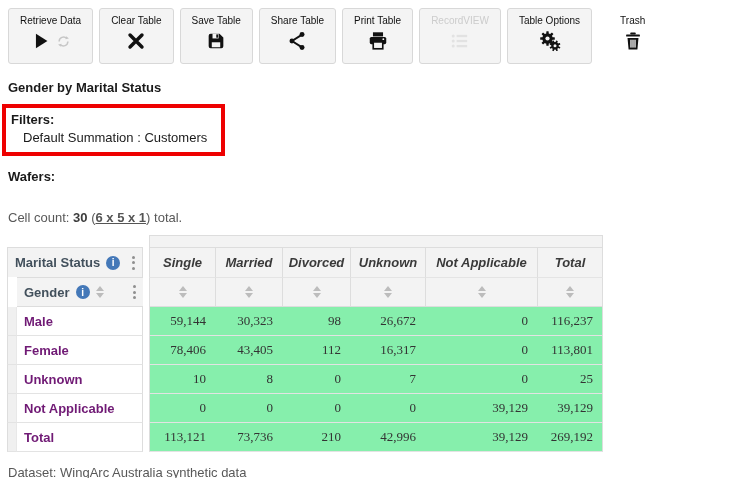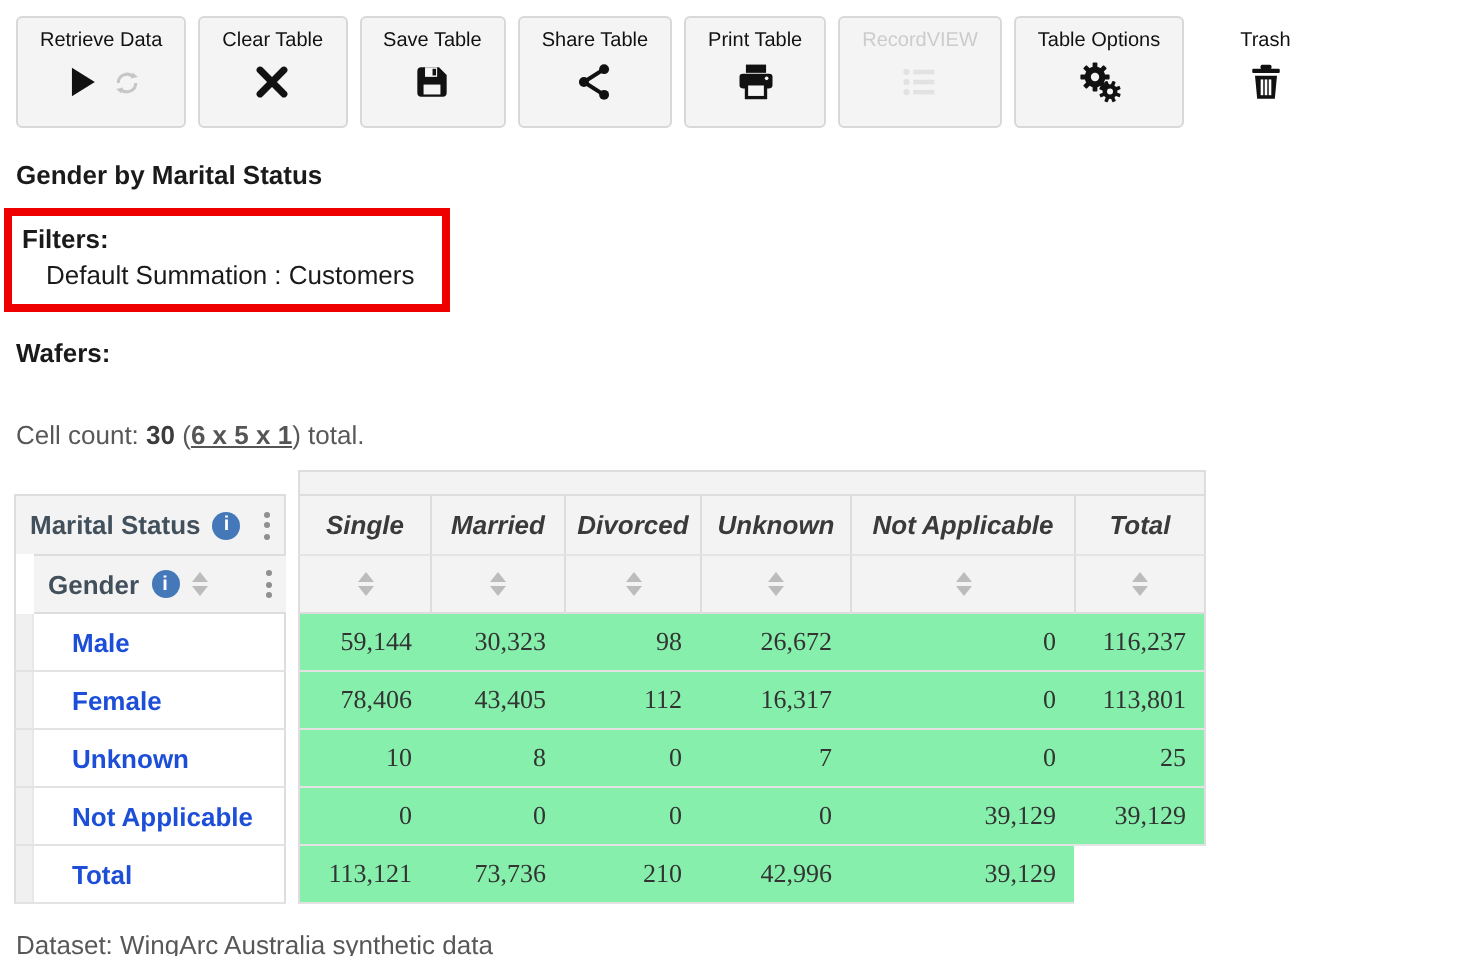--- a/index.html
+++ b/index.html
@@ -61,21 +61,21 @@
   }
   .colhead.last { border-right:1px solid #ddd; }
   .sorthead {
     justify-content:center; background:#f3f3f3;
     border-top:1px solid #e4e4e4; border-bottom:1px solid #ddd; border-left:1px solid #ddd;
   }
   .sorthead.last { border-right:1px solid #ddd; }
   .gapcell { background:#fff; }
 
   .b-indent { background:#f0f0f0; border-left:1px solid #ddd; border-right:1px solid #e8e8e8; border-bottom:1px solid #e3e3e3; }
-  .b-label { background:#fff; border-right:1px solid #ddd; border-bottom:1px solid #e3e3e3; padding-left:19px; font-weight:bold; color:#1d4ed8; }
+  .b-label { background:#fff; border-right:1px solid #ddd; border-bottom:1px solid #e3e3e3; padding-left:7px; font-weight:bold; color:#701a75; }
   .b-num { background:#86efac; justify-content:flex-end; padding-right:9px; border-bottom:1px solid #e3e3e3; color:#333;font-family:Liberation Serif, serif; }
   .b-num.first { border-left:1px solid #ddd; }
   .b-num.last { border-right:1px solid #ddd; }
 
   
   .info-icon {
     width:14px; height:14px; border-radius:50%; background:#4478b8; color:#fff;
     font-size:10px; font-weight:bold; display:inline-flex; align-items:center; justify-content:center;
     font-style:normal; flex:none; cursor:pointer;
   }
@@ -365,20 +365,21 @@
   <div class="b-num last">39,129</div>
 
   <div class="b-indent"></div>
   <div class="b-label">Total</div>
   <div class="gapcell"></div>
   <div class="b-num first">113,121</div>
   <div class="b-num">73,736</div>
   <div class="b-num">210</div>
   <div class="b-num">42,996</div>
   <div class="b-num">39,129</div>
+  <div class="b-num last">269,192</div>
 </div>
 
 
 <div class="meta">
   <div>Dataset: WingArc Australia synthetic data</div>
   <div></div>
 </div>
 
 
 

